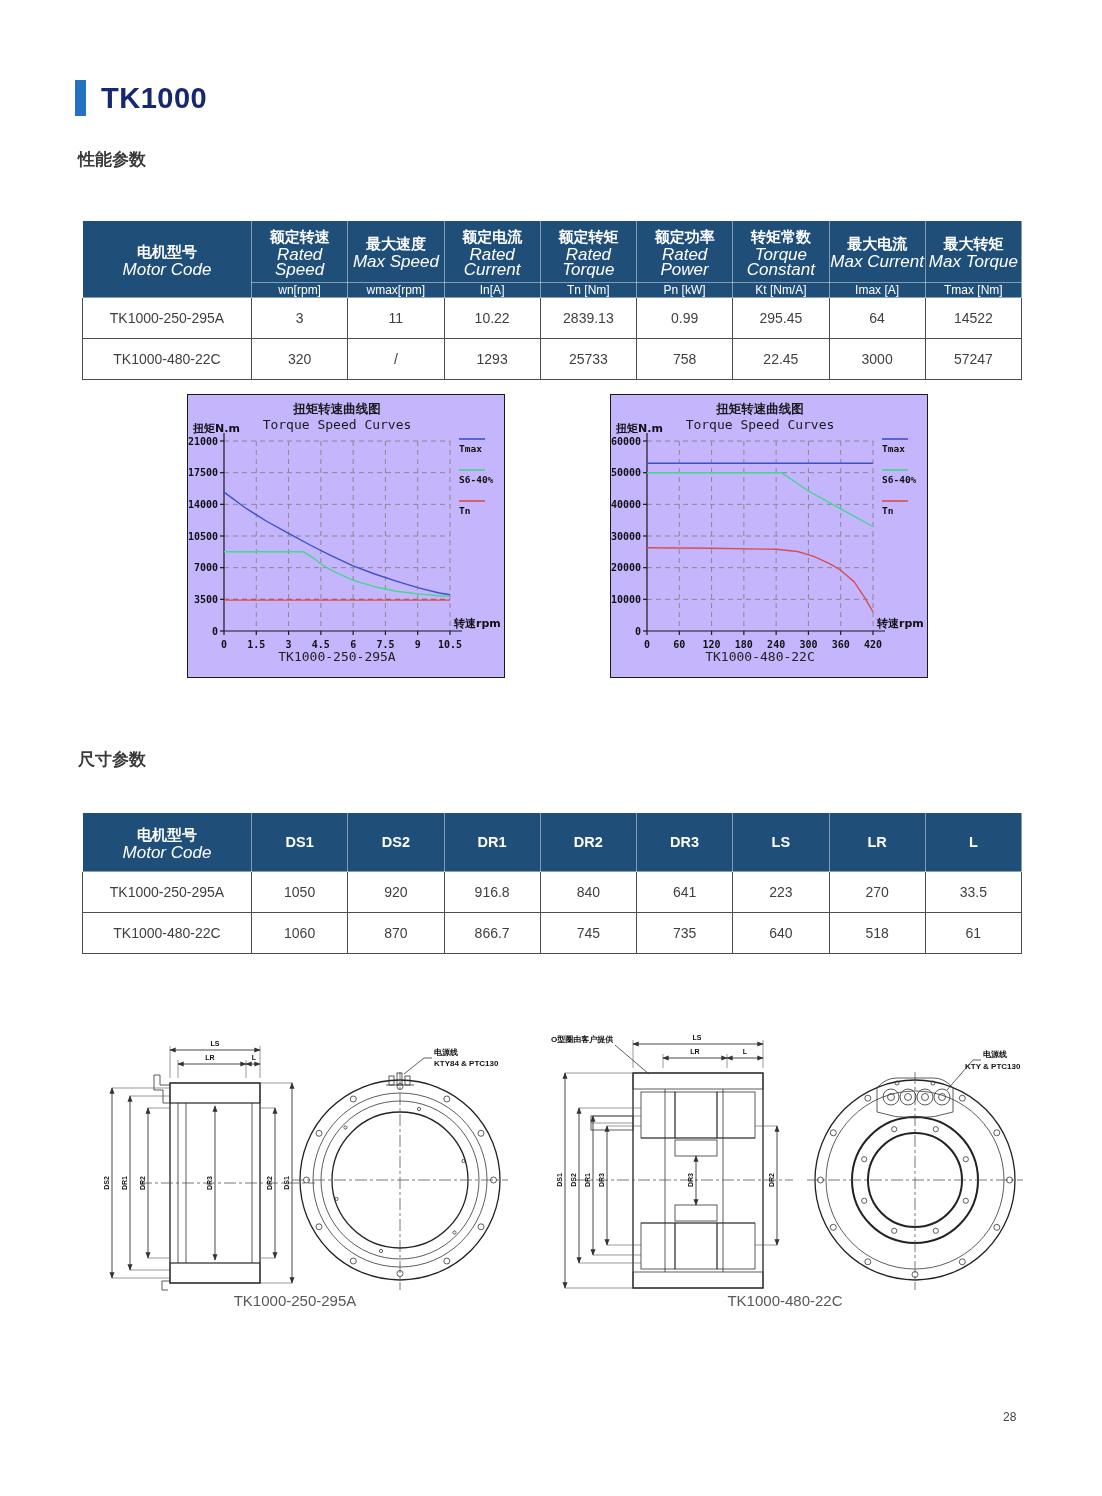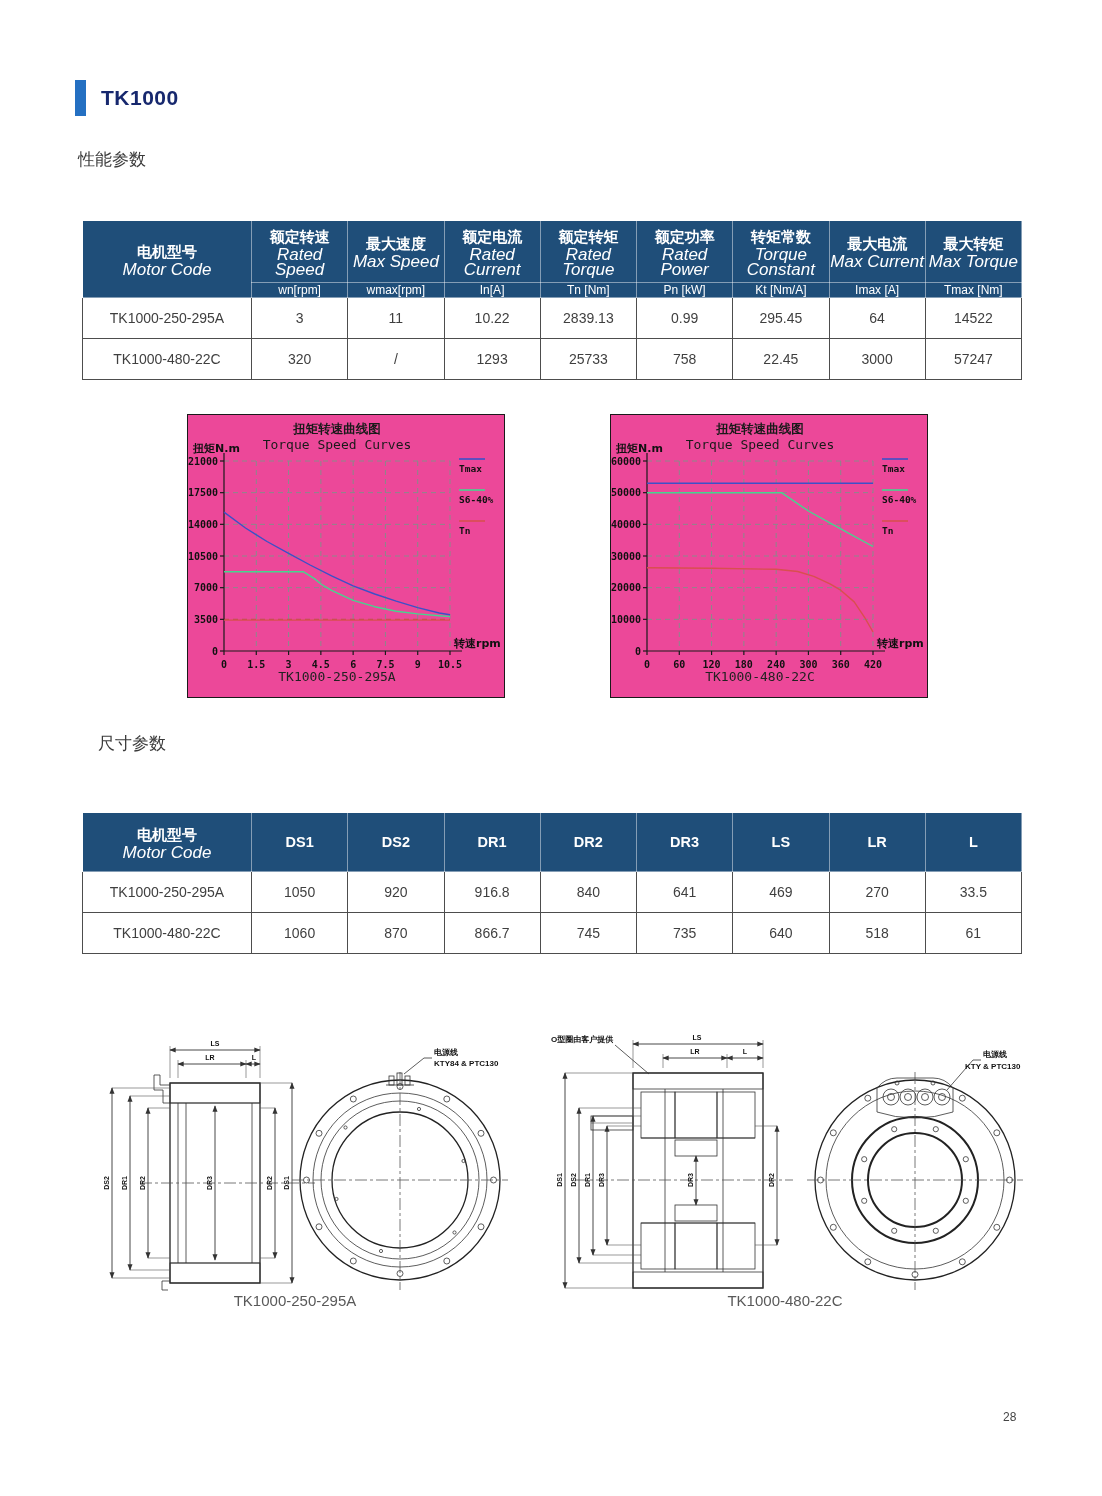--- a/index.html
+++ b/index.html
@@ -2,44 +2,44 @@
 <html><head>
 <meta charset="utf-8">
 <style>
   html,body{margin:0;padding:0;}
   body{width:1102px;height:1496px;position:relative;background:#ffffff;
        font-family:"Liberation Sans","DejaVu Sans",sans-serif;color:#333;}
 
   
   .doc-title-wrap{position:absolute;left:75px;top:80px;display:flex;align-items:center;}
   .accent-bar{width:11px;height:36px;background:#2470c2;margin-right:15px;}
-  .doc-title{font-size:21px;font-weight:bold;color:#17286e;letter-spacing:.5px;}
-  .section-heading{position:absolute;left:78px;font-size:17px;font-weight:normal;color:#3a3a3a;}
+  .doc-title{font-size:29px;font-weight:bold;color:#17286e;letter-spacing:.5px;}
+  .section-heading{position:absolute;left:78px;font-size:17px;font-weight:bold;color:#3a3a3a;}
   #sec-perf{top:148px;}
-  #sec-dim{top:732px;margin-left:20px;}
+  #sec-dim{top:748px;}
 
   
   table.param{position:absolute;left:82px;width:940px;border-collapse:collapse;table-layout:fixed;}
   #perf-table{top:220px;}
   #dim-table{top:812px;}
   table.param th{background:#1f4e79;color:#fff;font-weight:normal;
       border:1px solid rgba(255,255,255,.45);padding:0;vertical-align:middle;}
   table.param .col-motor{width:168px;}
   table.param td{background:#fff;border:1px solid #4d4d4d;text-align:center;
       font-size:14px;color:#3f3f3f;height:40px;padding:0;}
   .hdr-zh{font-size:15px;font-weight:bold;display:block;line-height:20px;}
   .hdr-en{font-size:17px;display:block;line-height:15px;font-style:italic;}
   .hdr-main{height:62px;}
   .hdr-unit{height:15px;font-size:12px;}
   #dim-table th{height:58px;font-size:14.5px;font-weight:bold;}
   #dim-table .hdr-zh{font-size:15px;}
   #dim-table .hdr-en{font-weight:normal;}
 
   
-  .chart-box{position:absolute;top:414px;width:316px;height:282px;background:#ec4899;
+  .chart-box{position:absolute;top:394px;width:316px;height:282px;background:#c4b5fd;
       border:1.5px solid #1a1a1a;}
   #chart-left{left:187px;}
   #chart-right{left:610px;}
   .chart-box svg{position:absolute;left:0;top:0;}
   .ct-zh{font:bold 12.5px "DejaVu Sans",sans-serif;fill:#1a1a1a;text-anchor:middle;}
   .ct-en{font:13px "DejaVu Sans Mono","Liberation Mono",monospace;fill:#1a1a1a;text-anchor:middle;}
   .c-yl{font:bold 11px "DejaVu Sans",sans-serif;fill:#111;}
   .c-xl{font:bold 11px "DejaVu Sans",sans-serif;fill:#111;}
   .c-cap{font:13px "DejaVu Sans Mono","Liberation Mono",monospace;fill:#222;text-anchor:middle;}
   .c-tick{font:bold 10px "DejaVu Sans Mono","Liberation Mono",monospace;fill:#111;}
@@ -302,21 +302,21 @@
     </tr>
   </thead>
   <tbody>
     <tr>
       <td>TK1000-250-295A</td>
       <td>1050</td>
       <td>920</td>
       <td>916.8</td>
       <td>840</td>
       <td>641</td>
-      <td>469</td>
+      <td>223</td>
       <td>270</td>
       <td>33.5</td>
     </tr>
     <tr>
       <td>TK1000-480-22C</td>
       <td>1060</td>
       <td>870</td>
       <td>866.7</td>
       <td>745</td>
       <td>735</td>

